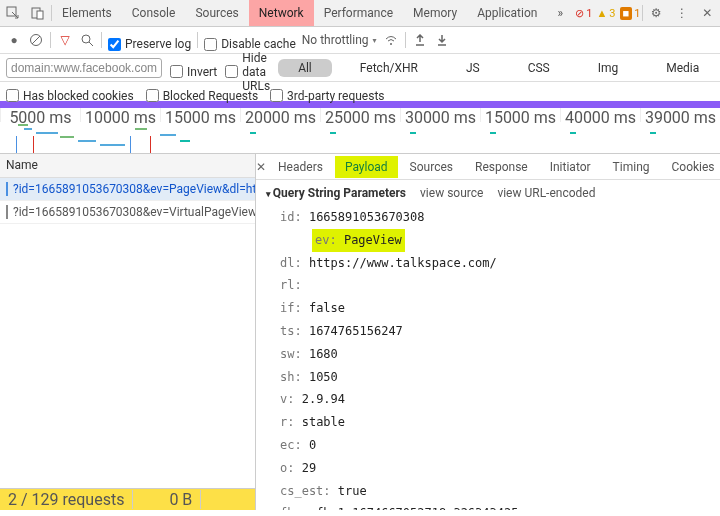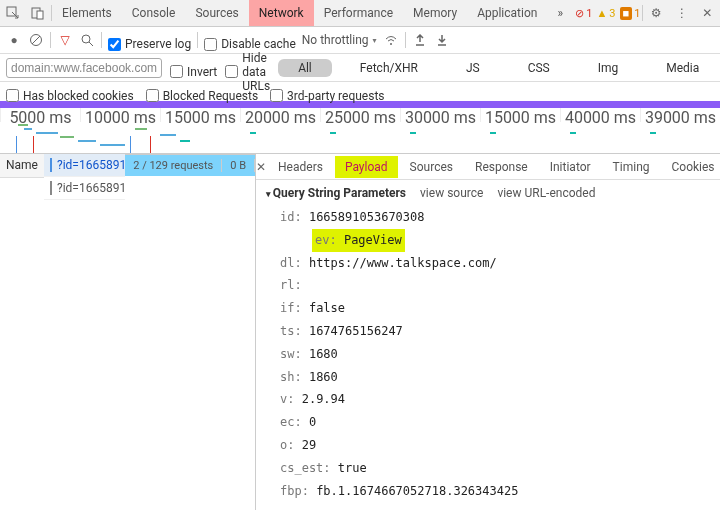--- a/index.html
+++ b/index.html
@@ -35,35 +35,35 @@
 .time-ticks { display: flex; height: 14px; font-size: 16px; color: #555; }
 .time-ticks span { flex: 1; text-align: center; border-left: 1px solid #eee; }
 .bars { position: absolute; top: 14px; left: 0; right: 0; bottom: 0; }
 .bar { position: absolute; height: 2px; background: #6ac; }
 .marker { position: absolute; top: 14px; bottom: 0; width: 1px; }
 .marker.blue { background: #4a90e2; }
 .marker.red { background: #d93025; }
 
 
 .split { display: flex; height: 356px; }
-.left { width: 256px; border-right: 1px solid #ccc; display: flex; }
+.left { width: 256px; border-right: 1px solid #ccc; display: flex; flex-direction: column; }
 .left-header { height: 24px; border-bottom: 1px solid #ddd; background: #f5f5f5; font-size: 12px; padding: 4px 6px; color: #333; }
 .req-list { flex: 1; overflow: auto; }
 .req-item { display: flex; align-items: center; gap: 5px; padding: 4px 6px; font-size: 12px; color: #555; border-bottom: 1px solid #f0f0f0; cursor: pointer; white-space: nowrap; overflow: hidden; text-overflow: ellipsis; }
 .req-item.selected { background: #e2ecf7; color: #1155cc; }
 .doc-icon { width: 12px; height: 14px; background: #fff; border: 1px solid #888; display: inline-block; }
 .doc-icon.blue { border-color: #4a90e2; background: #cfe3f7; }
-.left-footer { height: 22px; border-top: 1px solid #ccc; background: #7dd3fc; font-size: 11px; color: #555; display: flex; align-items: center; }
+.left-footer { height: 22px; border-top: 1px solid #ccc; background: #fde047; font-size: 16px; color: #555; display: flex; align-items: center; gap: 28px; }
 .left-footer span { padding: 0 8px; border-right: 1px solid #ccc; }
 
 .right { flex: 1; display: flex; flex-direction: column; overflow: hidden; }
 .detail-tabs { height: 26px; display: flex; align-items: center; border-bottom: 1px solid #ddd; gap: 2px; }
 .detail-tabs .close { width: 20px; text-align: center; color: #666; cursor: pointer; }
 .detail-tabs .dtab { padding: 4px 10px; font-size: 12px; color: #555; cursor: pointer; }
-.detail-tabs .dtab.active { background: #dff200; color: #be185d; }
+.detail-tabs .dtab.active { background: #dff200; color: #15803d; }
 
 .detail-body { flex: 1; overflow: auto; padding: 6px 10px; font-size: 12px; }
 .section-hdr { display: flex; align-items: center; gap: 14px; margin-bottom: 6px; }
 .section-hdr .title { font-weight: bold; color: #333; }
 .section-hdr .title::before { content: "▾ "; font-size: 9px; }
 .section-hdr .link { color: #555; cursor: pointer; }
 .params { margin-left: 14px; font-family: Menlo, Consolas, monospace; font-size: 12px; line-height: 1.9; }
 .param-line { color: #333; }
 .param-line.hl { background: #dff200; display: inline-block; padding: 0 3px; margin-left: 32px; }
 .param-key { color: #777; }
@@ -272,22 +272,23 @@
         <span class="link">view URL-encoded</span>
       </div>
       <div class="params" id="params-container">
           <div><span class="param-line"><span class="param-key">id:</span> <span class="param-val">1665891053670308</span></span></div>
           <div><span class="param-line hl"><span class="param-key">ev:</span> <span class="param-val">PageView</span></span></div>
           <div><span class="param-line"><span class="param-key">dl:</span> <span class="param-val">https://www.talkspace.com/</span></span></div>
           <div><span class="param-line"><span class="param-key">rl:</span> <span class="param-val"></span></span></div>
           <div><span class="param-line"><span class="param-key">if:</span> <span class="param-val">false</span></span></div>
           <div><span class="param-line"><span class="param-key">ts:</span> <span class="param-val">1674765156247</span></span></div>
           <div><span class="param-line"><span class="param-key">sw:</span> <span class="param-val">1680</span></span></div>
-          <div><span class="param-line"><span class="param-key">sh:</span> <span class="param-val">1860</span></span></div>
+          <div><span class="param-line"><span class="param-key">sh:</span> <span class="param-val">1050</span></span></div>
           <div><span class="param-line"><span class="param-key">v:</span> <span class="param-val">2.9.94</span></span></div>
+          <div><span class="param-line"><span class="param-key">r:</span> <span class="param-val">stable</span></span></div>
           <div><span class="param-line"><span class="param-key">ec:</span> <span class="param-val">0</span></span></div>
           <div><span class="param-line"><span class="param-key">o:</span> <span class="param-val">29</span></span></div>
           <div><span class="param-line"><span class="param-key">cs_est:</span> <span class="param-val">true</span></span></div>
           <div><span class="param-line"><span class="param-key">fbp:</span> <span class="param-val">fb.1.1674667052718.326343425</span></span></div>
         </div>
     </div>
   </div>
 </div>
 
 </body></html>

